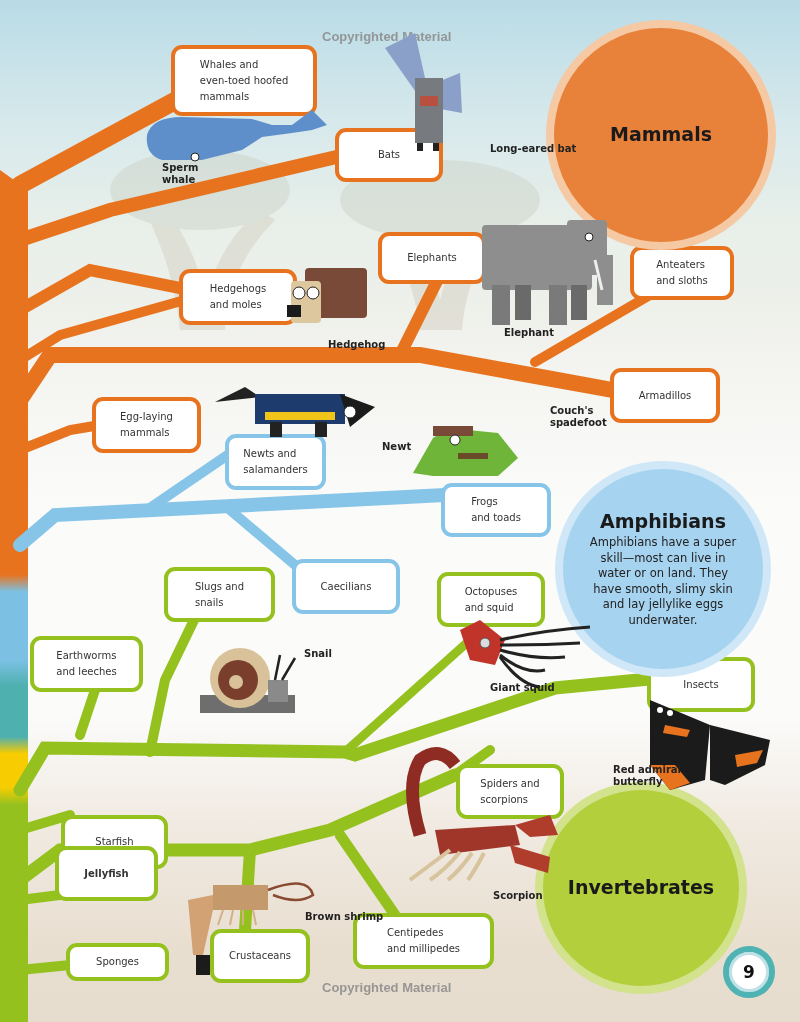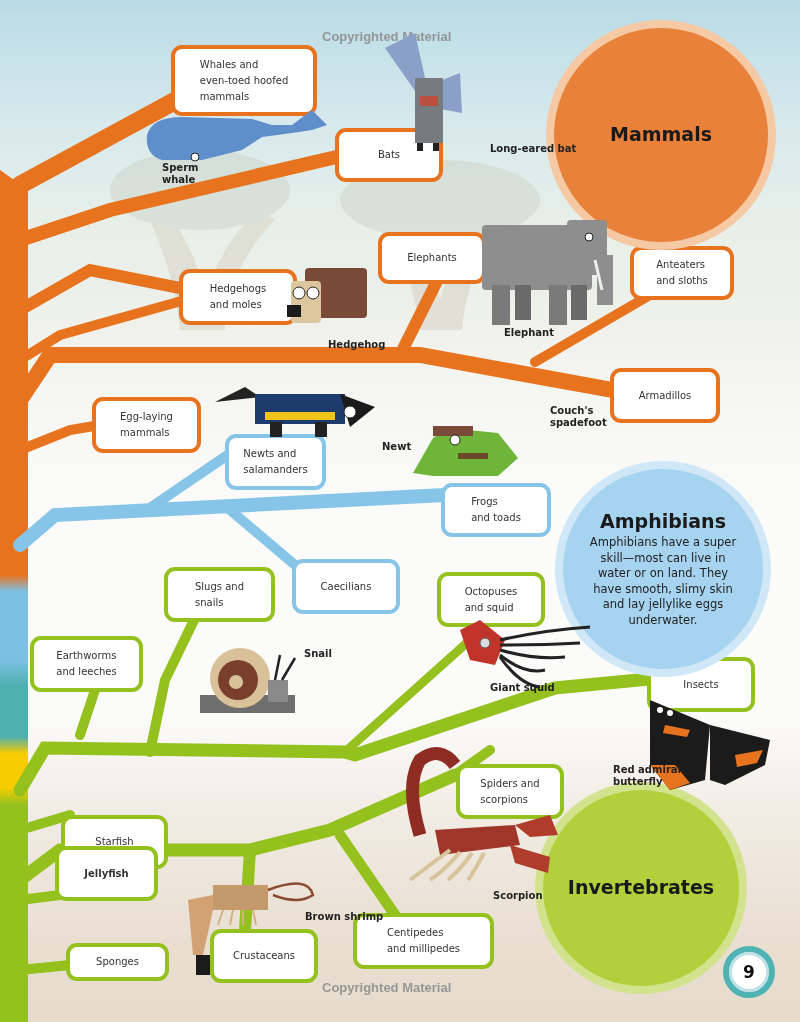--- a/index.html
+++ b/index.html
@@ -133,21 +133,21 @@
 and squid</div>
 <div class="box g" style="left:30px; top:636px; width:113px; height:56px;">Earthworms
 and leeches</div>
 <div class="box g" style="left:647px; top:657px; width:108px; height:55px;">Insects</div>
 <div class="box g" style="left:456px; top:764px; width:108px; height:55px;">Spiders and
 scorpions</div>
 <div class="box g" style="left:61px; top:781px; width:107px; height:54px;margin-top:34px;">Starfish</div>
 <div class="box g" style="left:55px; top:846px; width:103px; height:55px;font-weight:bold;">Jellyfish</div>
 <div class="box g" style="left:353px; top:913px; width:141px; height:56px;">Centipedes
 and millipedes</div>
-<div class="box g" style="left:210px; top:929px; width:108px; height:54px;">Crustaceans</div>
+<div class="box g" style="left:210px; top:929px; width:100px; height:54px;">Crustaceans</div>
 <div class="box g" style="left:66px; top:943px; width:103px; height:38px;">Sponges</div>
 
 <div class="circle mammals">
   <h2>Mammals</h2>
 </div>
 <div class="circle amph">
   <h2>Amphibians</h2>
   <p>Amphibians have a super
 skill—most can live in
 water or on land. They

